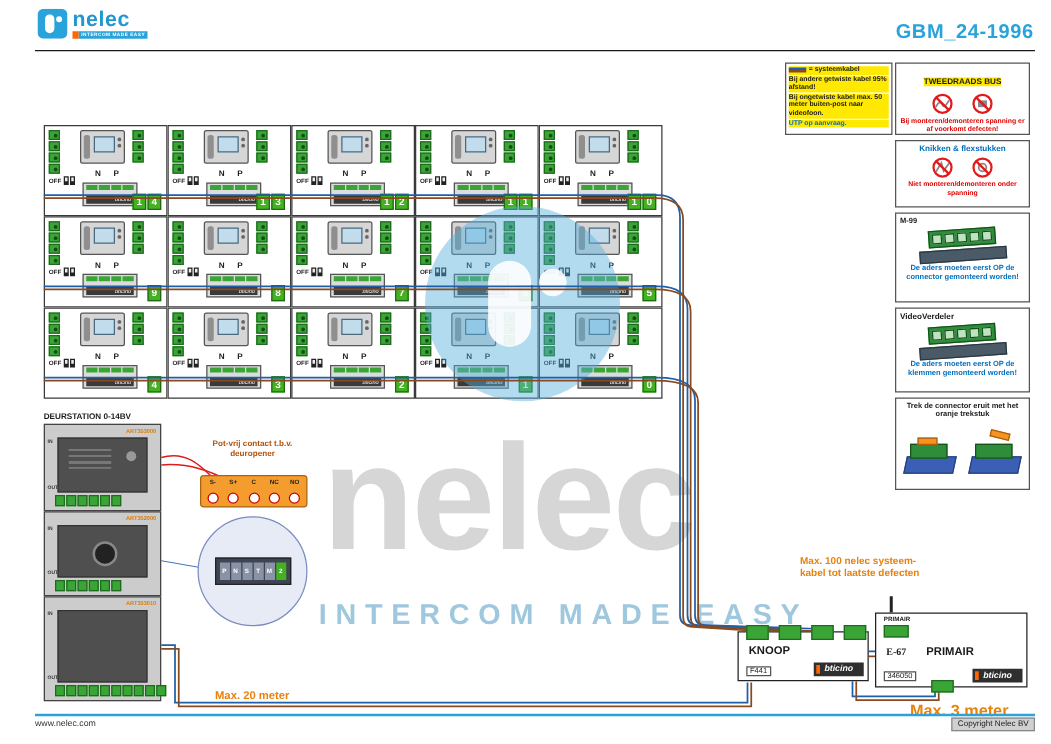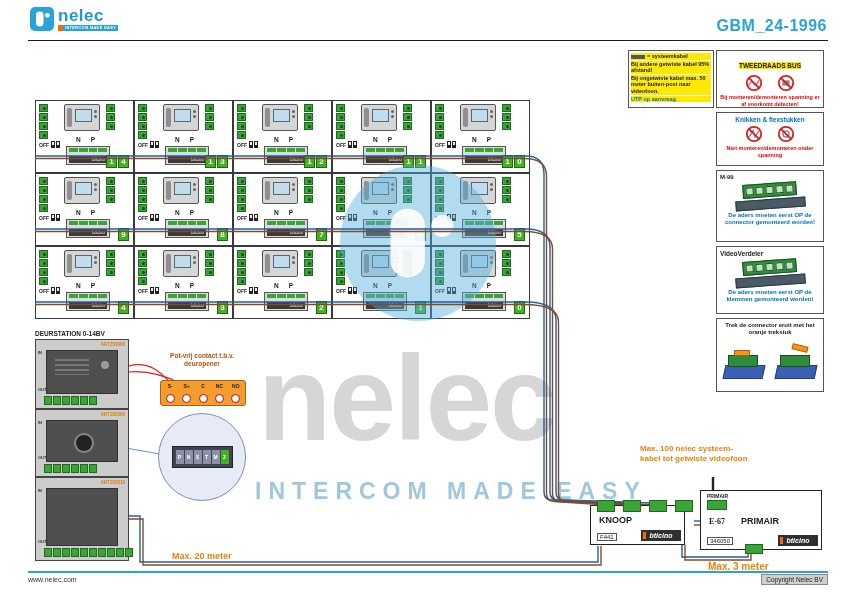--- a/index.html
+++ b/index.html
@@ -80,39 +80,39 @@
   .pv-lbl{font-size:5px;font-weight:bold;color:#222;}
   .pv-screw{width:9px;height:9px;border-radius:50%;background:#fff;border:1.5px solid #c00;}
 
   
   #detail-circle{position:absolute;left:158px;top:413px;width:88px;height:88px;border-radius:50%;background:#e7ebf6;border:1px solid #7a8cc0;z-index:6;display:flex;align-items:center;justify-content:center;}
   #detail-pins{display:flex;gap:1px;background:#3d4452;padding:3px;border:1px solid #222;}
   .pin{width:8px;height:14px;background:#8a93a5;color:#fff;font-size:5px;font-weight:bold;text-align:center;line-height:14px;}
   .pin-green{background:#44b122;}
 
   
-  #knoop{position:absolute;left:590px;top:505px;width:95px;height:40px;background:#fff;border:1.2px solid #222;z-index:6;}
+  #knoop{position:absolute;left:590px;top:505px;width:105px;height:40px;background:#fff;border:1.2px solid #222;z-index:6;}
   .k-terms{position:absolute;top:-6px;left:6px;display:flex;gap:8px;}
   .k-terms i{width:16px;height:10px;background:#3aa437;border:1px solid #1e6b1e;}
   .k-title{position:absolute;left:8px;top:9px;font-size:9px;font-weight:bold;}
   .k-code{position:absolute;left:6px;bottom:3px;font-size:6px;border:.5px solid #555;padding:0 2px;background:#fff;}
   .brand-chip{position:absolute;right:3px;bottom:3px;width:40px;height:11px;background:#2f2f2f;color:#fff;font-size:7px;font-style:italic;font-weight:bold;text-align:center;line-height:11px;}
   .brand-chip::before{content:"";position:absolute;left:2px;top:2px;width:3px;height:7px;background:#f60;}
   #voeding{position:absolute;left:700px;top:490px;width:122px;height:60px;background:#fff;border:1.2px solid #222;z-index:6;}
   .v-primair{position:absolute;left:6px;top:2px;font-size:5px;font-weight:bold;}
   .v-term{position:absolute;left:6px;top:9px;width:20px;height:10px;background:#3aa437;border:1px solid #1e6b1e;}
   .v-model{position:absolute;left:8px;top:26px;font-size:8px;font-weight:bold;font-family:Liberation Serif, serif;}
   .v-title{position:absolute;left:40px;top:25px;font-size:9px;font-weight:bold;}
   .v-code{position:absolute;left:6px;bottom:4px;font-size:6px;border:.5px solid #555;padding:0 2px;background:#fff;}
   .v-term2{position:absolute;left:44px;bottom:-5px;width:18px;height:10px;background:#3aa437;border:1px solid #1e6b1e;}
 
   
   .max-label{position:absolute;color:#e8820c;font-weight:bold;z-index:7;}
   #max50{left:172px;top:551px;font-size:9px;}
-  #max3{left:708px;top:561px;font-size:10px;}
+  #max3{left:728px;top:561px;font-size:13px;}
   #max100{left:640px;top:444px;font-size:8px;width:145px;line-height:1.25;}
 
   
   .sb{position:absolute;background:#fff;border:1px solid #555;z-index:6;padding:3px;overflow:hidden;}
   #sb-legend{left:628px;top:50px;width:86px;height:58px;padding:2px;}
   .leg-line{font-size:5.5px;line-height:1.2;background:#ffe900;display:block;margin-bottom:1px;font-weight:bold;}
   .leg-blue{color:#0070c0;}
   .wire-sample{display:inline-block;width:14px;height:4px;vertical-align:middle;margin-right:2px;
       background:linear-gradient(#1f5fa8 0 45%, #8a4a1f 55% 100%);}
   #sb-bus{left:716px;top:50px;width:108px;height:58px;}
@@ -969,21 +969,21 @@
     <div class="v-title" data-name="voeding-title">PRIMAIR</div>
     <div class="v-code" data-name="voeding-code">346050</div>
     <div class="v-term2" data-name="output-terminal"></div>
     <div class="brand-chip" data-name="bticino-brand-chip">bticino</div>
   </div>
 
   <div id="max50" class="max-label" data-name="max-50-meter-label">Max. 20 meter</div>
   <div id="max3" class="max-label" data-name="max-3-meter-label">Max. 3 meter</div>
   <div id="max100" class="max-label" data-name="max-100-meter-label">
     <div data-name="max-100-line1">Max. 100 nelec systeem-</div>
-    <div data-name="max-100-line2">kabel tot getwiste videofoon</div>
+    <div data-name="max-100-line2">kabel tot laatste defecten</div>
   </div>
 
   <div id="sb-legend" class="sb" data-name="cable-legend-box">
     <span class="leg-line" data-name="legend-line-1"><span class="wire-sample" data-name="system-cable-sample-icon"></span><span>= systeemkabel</span></span>
     <span class="leg-line" data-name="legend-line-2">Bij andere getwiste kabel 95% afstand!</span>
     <span class="leg-line" data-name="legend-line-3">Bij ongetwiste kabel max. 50 meter buiten-post naar videofoon.</span>
     <span class="leg-line leg-blue" data-name="legend-line-4">UTP op aanvraag.</span>
   </div>
 
   <div id="sb-bus" class="sb" data-name="tweedraads-bus-box">

